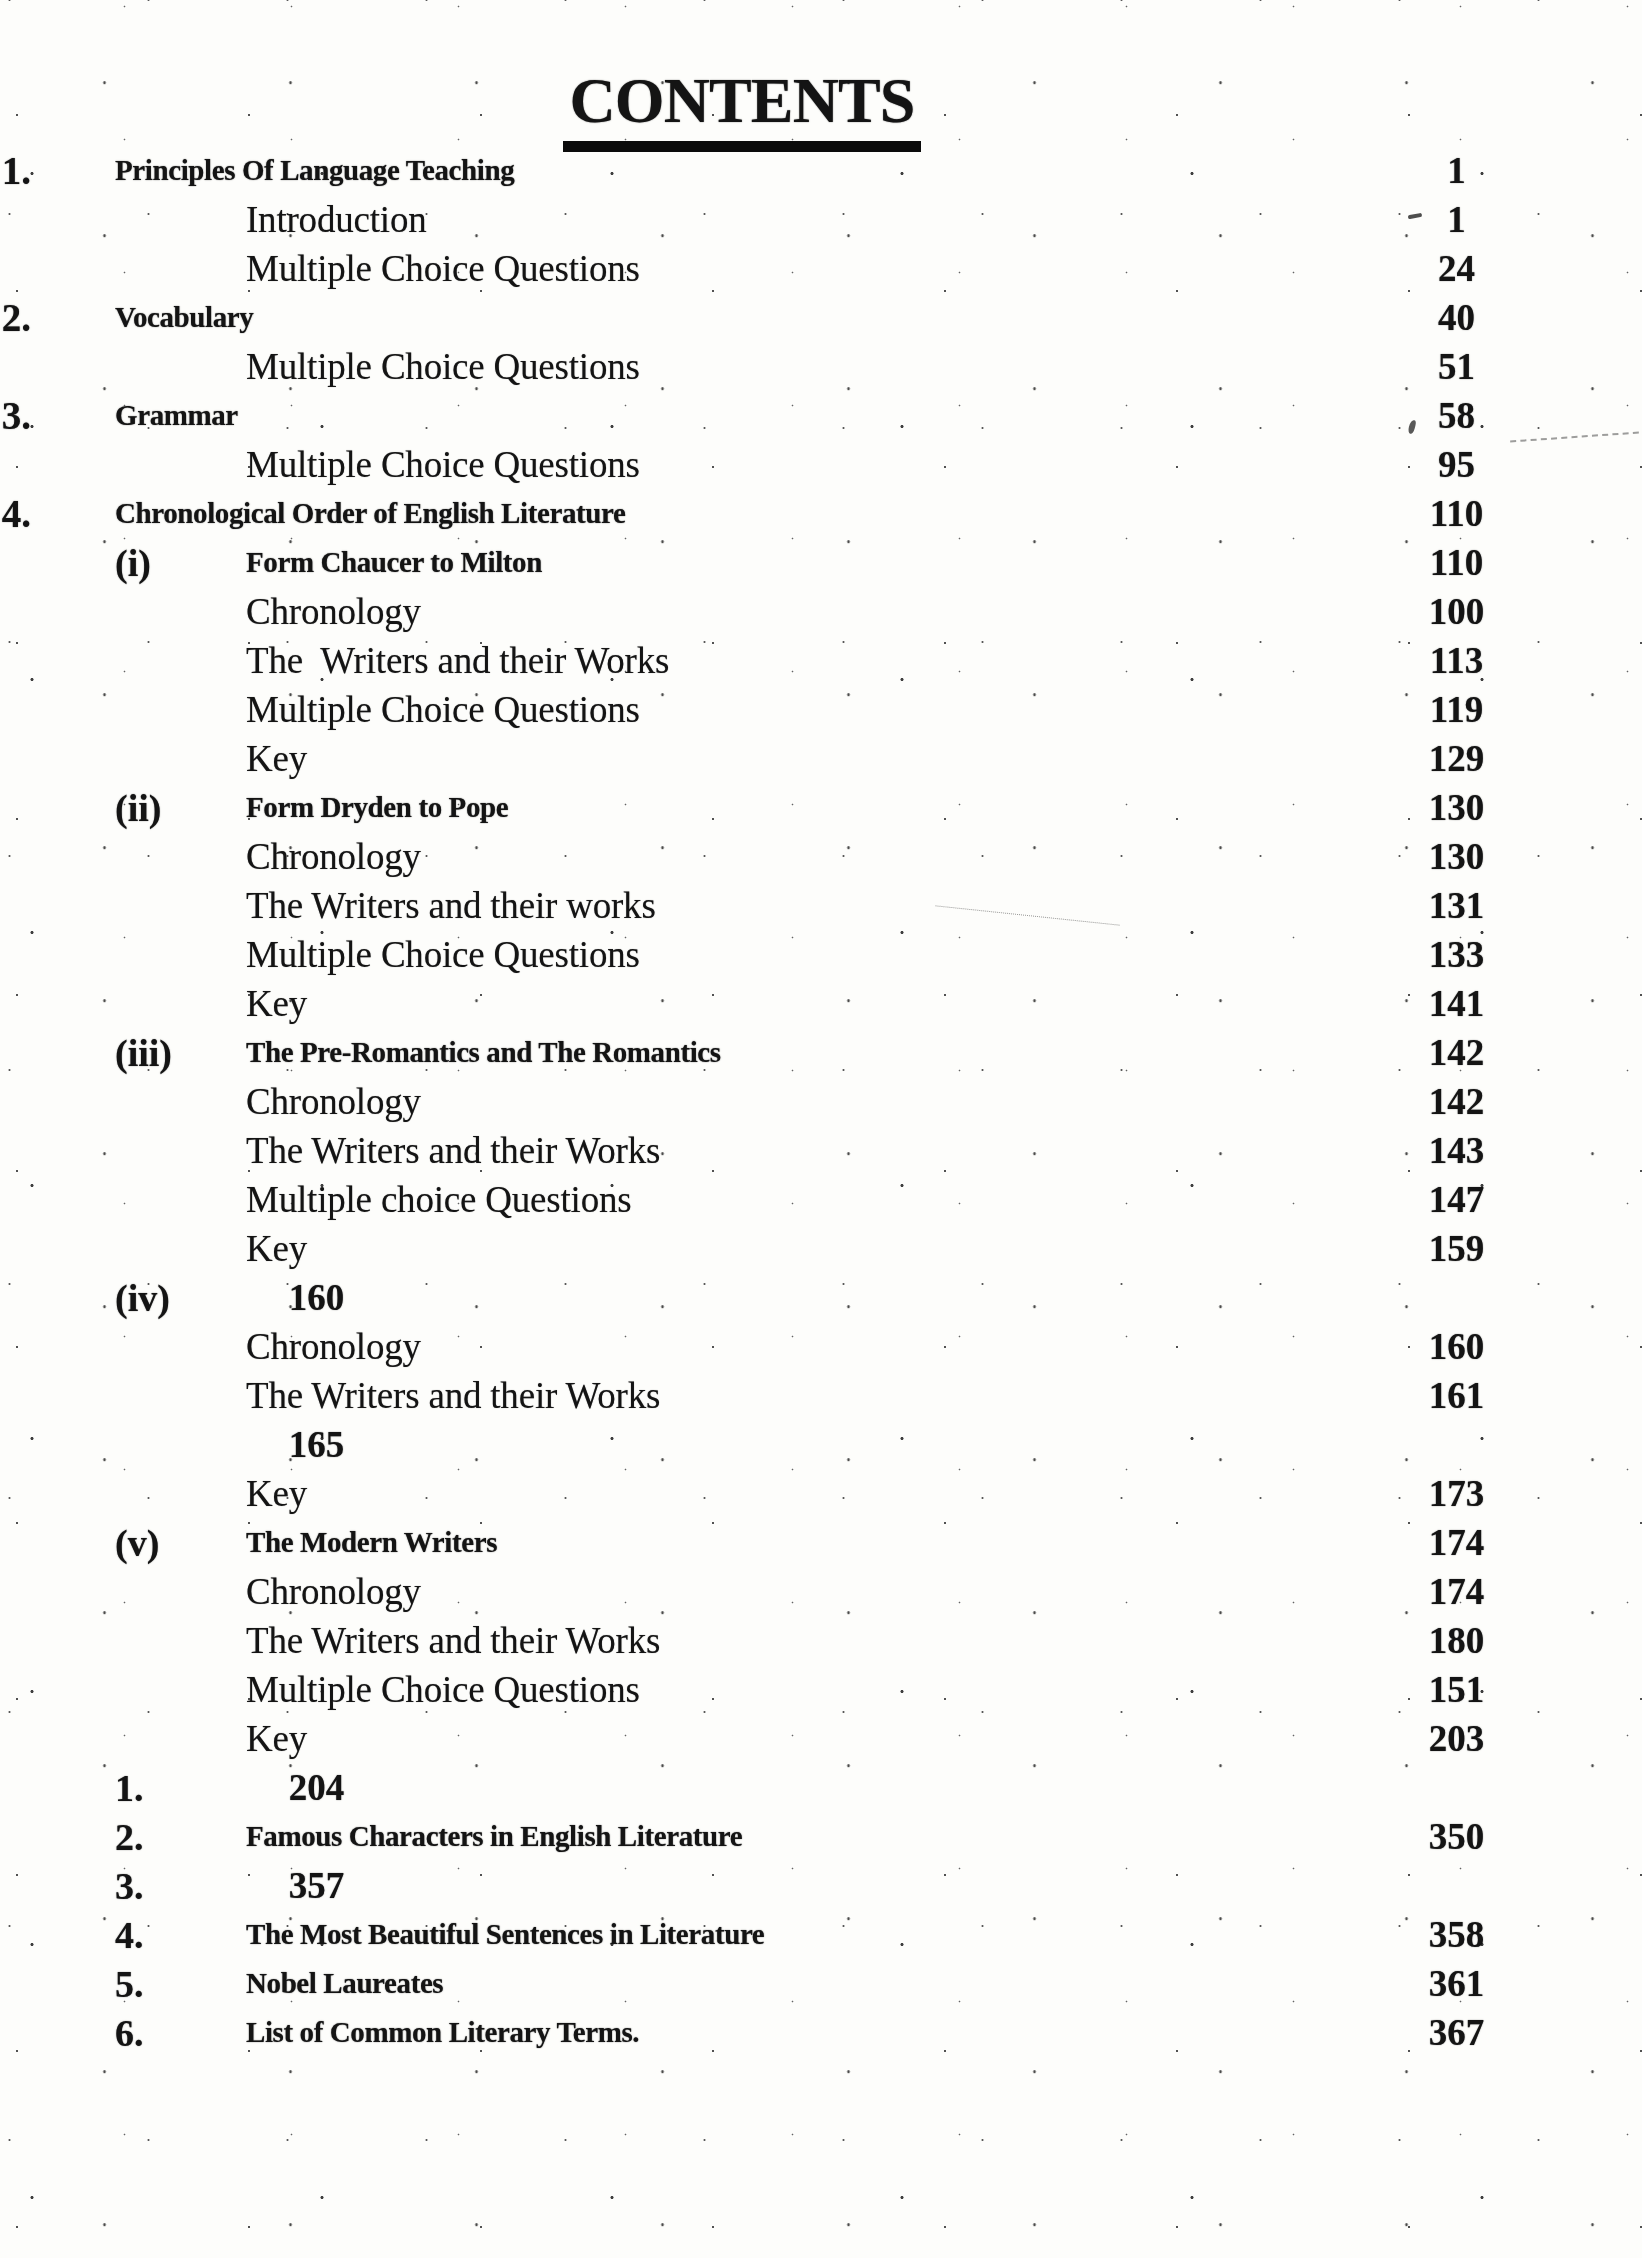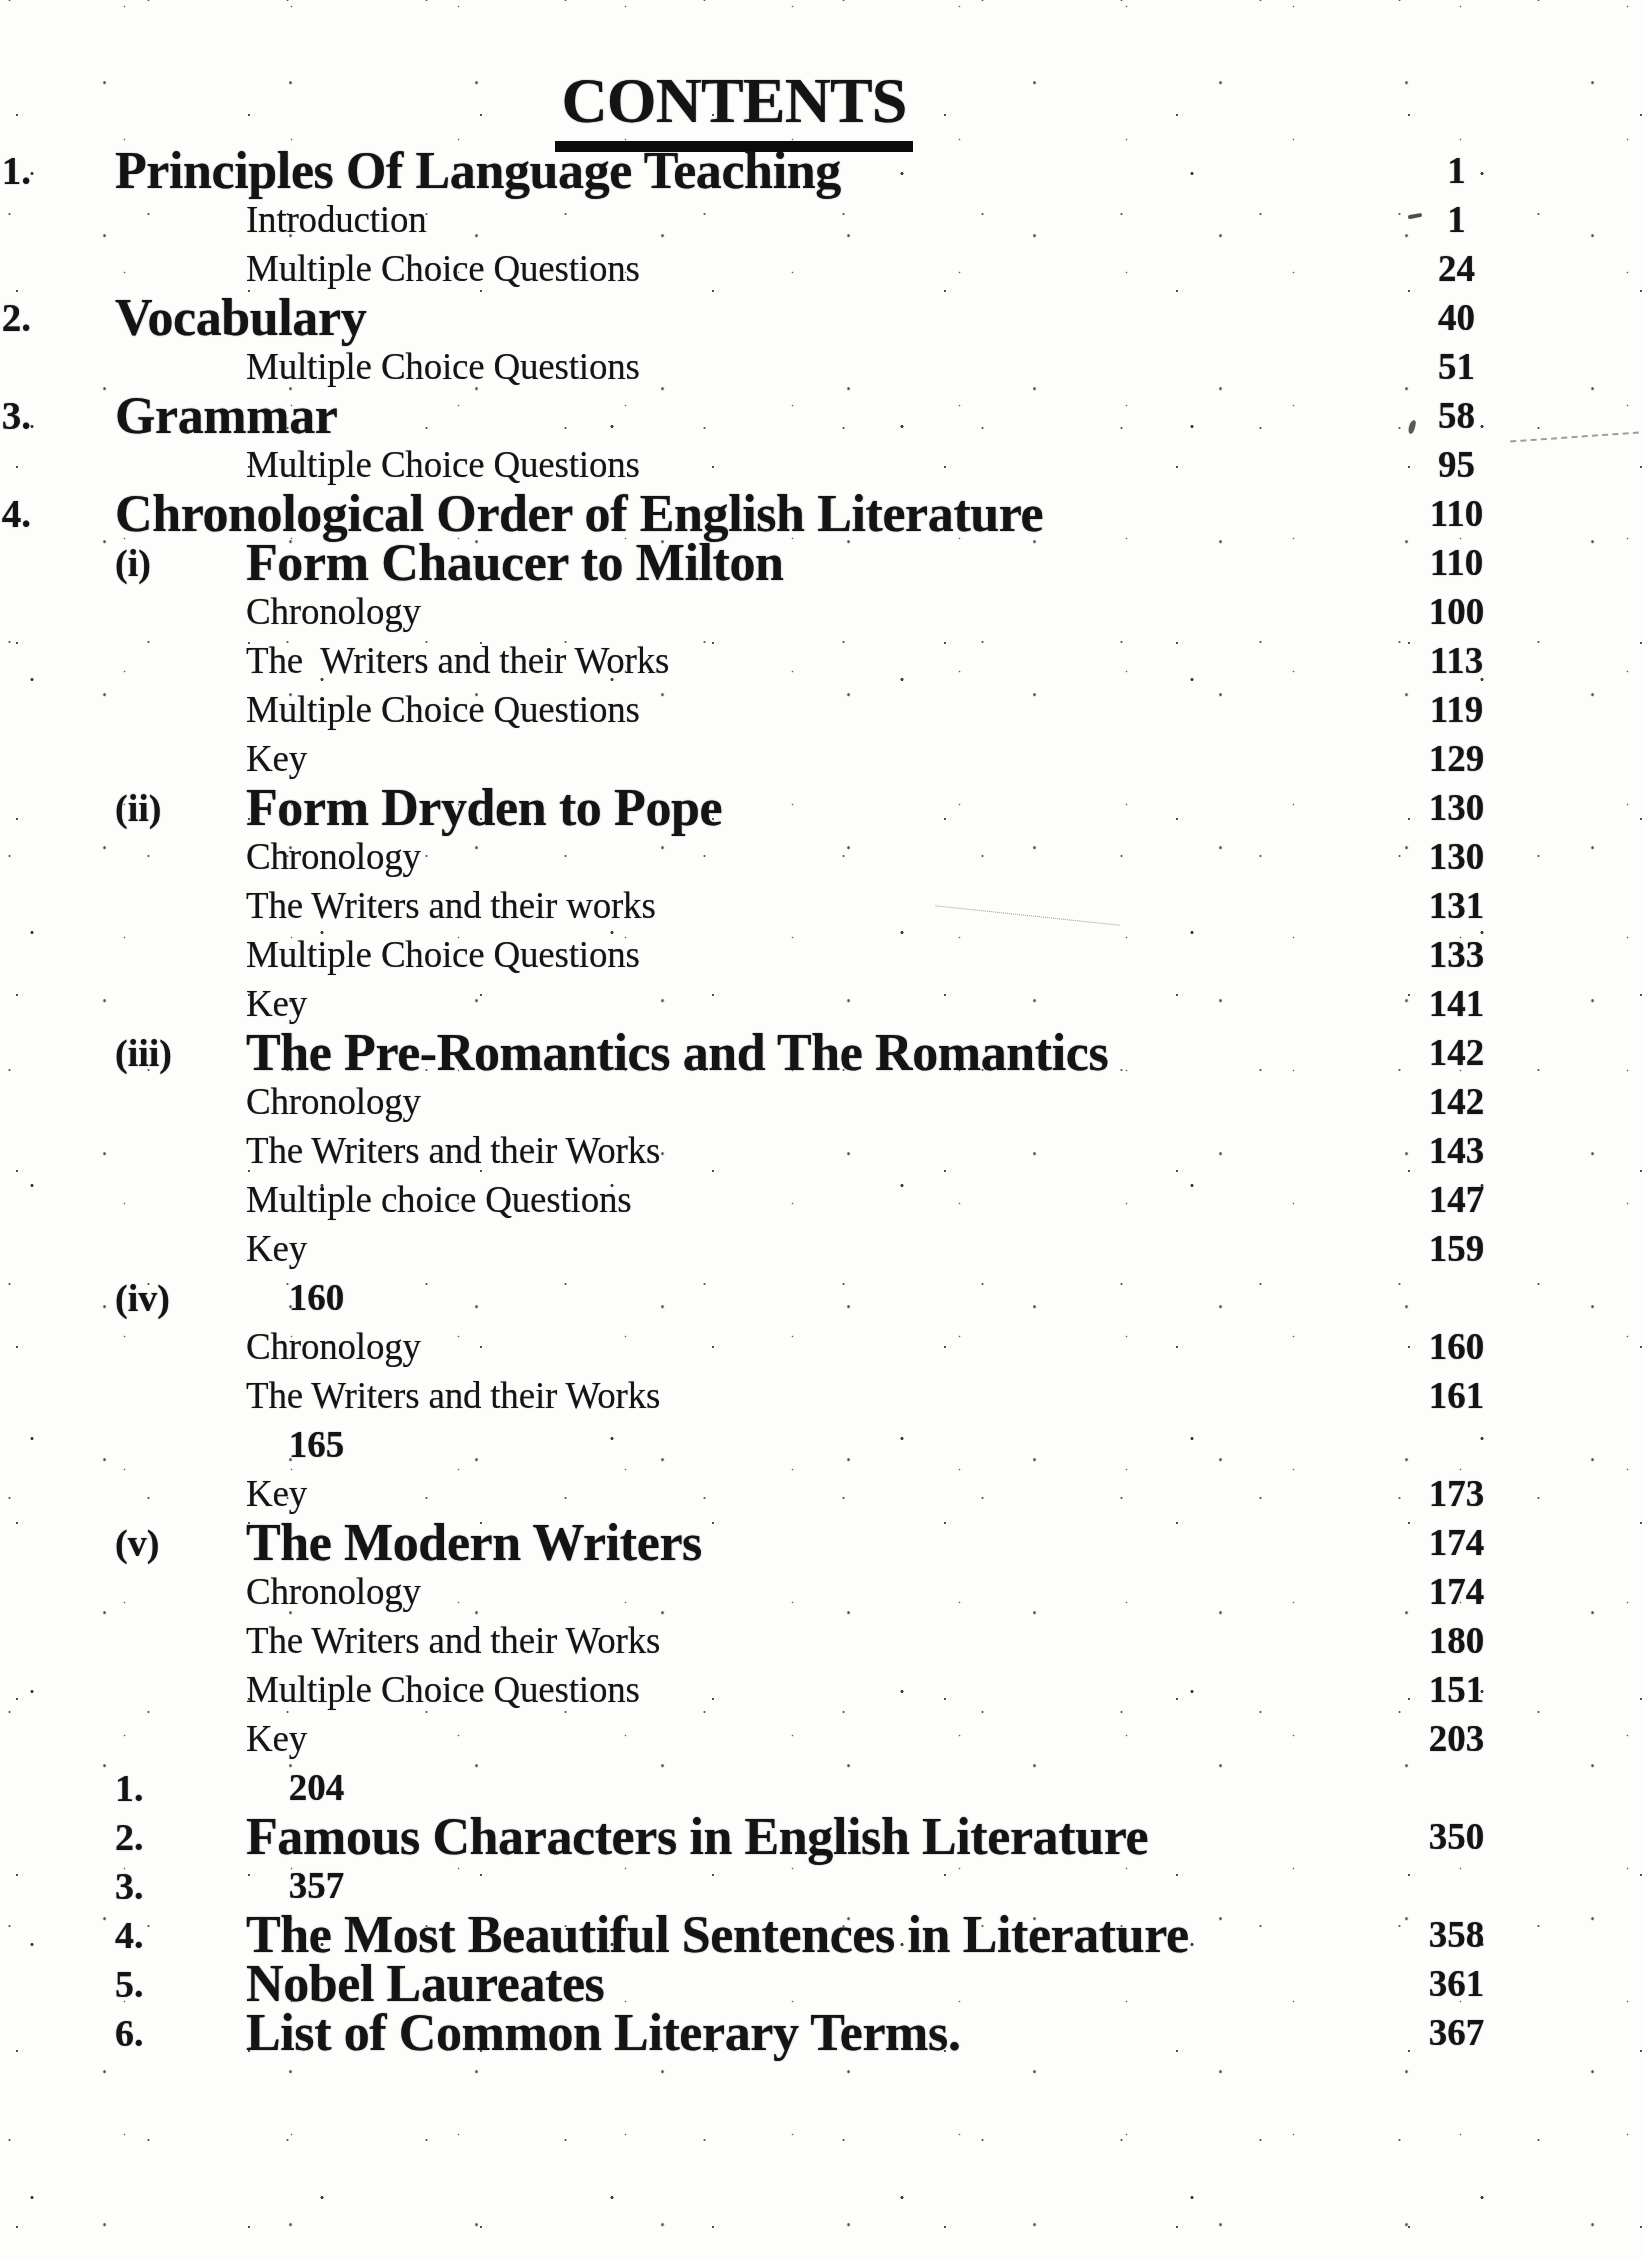--- a/index.html
+++ b/index.html
@@ -29,21 +29,21 @@
       radial-gradient(circle, #3c3c3c 0 0.8px, transparent 1.3px),
       radial-gradient(circle, #1f1f1f 0 1.2px, transparent 1.9px),
       radial-gradient(circle, #4a4a4a 0 0.7px, transparent 1.1px),
       radial-gradient(circle, #343434 0 0.9px, transparent 1.4px);
     background-size: 186px 153px, 139px 214px, 290px 253px, 167px 133px, 232px 176px;
     background-position: 11.5px 6.2px, 79px 107px, 177px 47px, 41px 73px, 133px 27px;
   }
   .title-wrap {
     position: absolute;
     top: 26.5px;
-    left: 8px;
+    left: 16px;
     width: 1452px;           
     text-align: center;
   }
   .title {
     display: inline-block;
     font-size: 64px;
     font-weight: 700;
     line-height: 1;
     letter-spacing: -0.9px;
     padding: 0 7px 8px 7px;
@@ -80,21 +80,21 @@
   }
   .c-label {
     flex: 1;
     font-size: 37px;
     letter-spacing: -0.2px;
     text-shadow: 0 0 1px rgba(0,0,0,.45);
     overflow: hidden;
   }
   .t-chapter .c-label, .t-section .c-label, .t-list .c-label {
     font-weight: 700;
-    font-size: 52px;
+    font-size: 29px;
     letter-spacing: -0.4px;
     text-shadow: 0 0 1.3px rgba(0,0,0,.65);
   }
   .c-page {
     width: 141px;
     text-align: center;
     font-weight: 700;
     font-size: 37px;
     text-shadow: 0 0 1.2px rgba(0,0,0,.6);
   }

